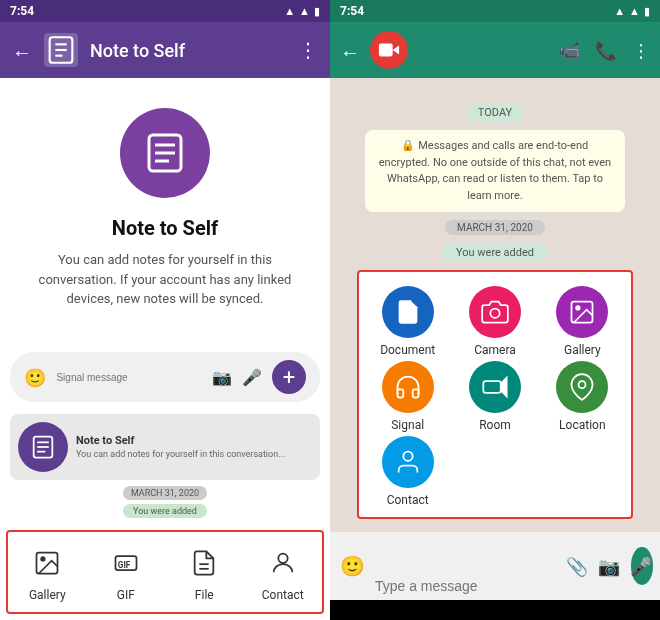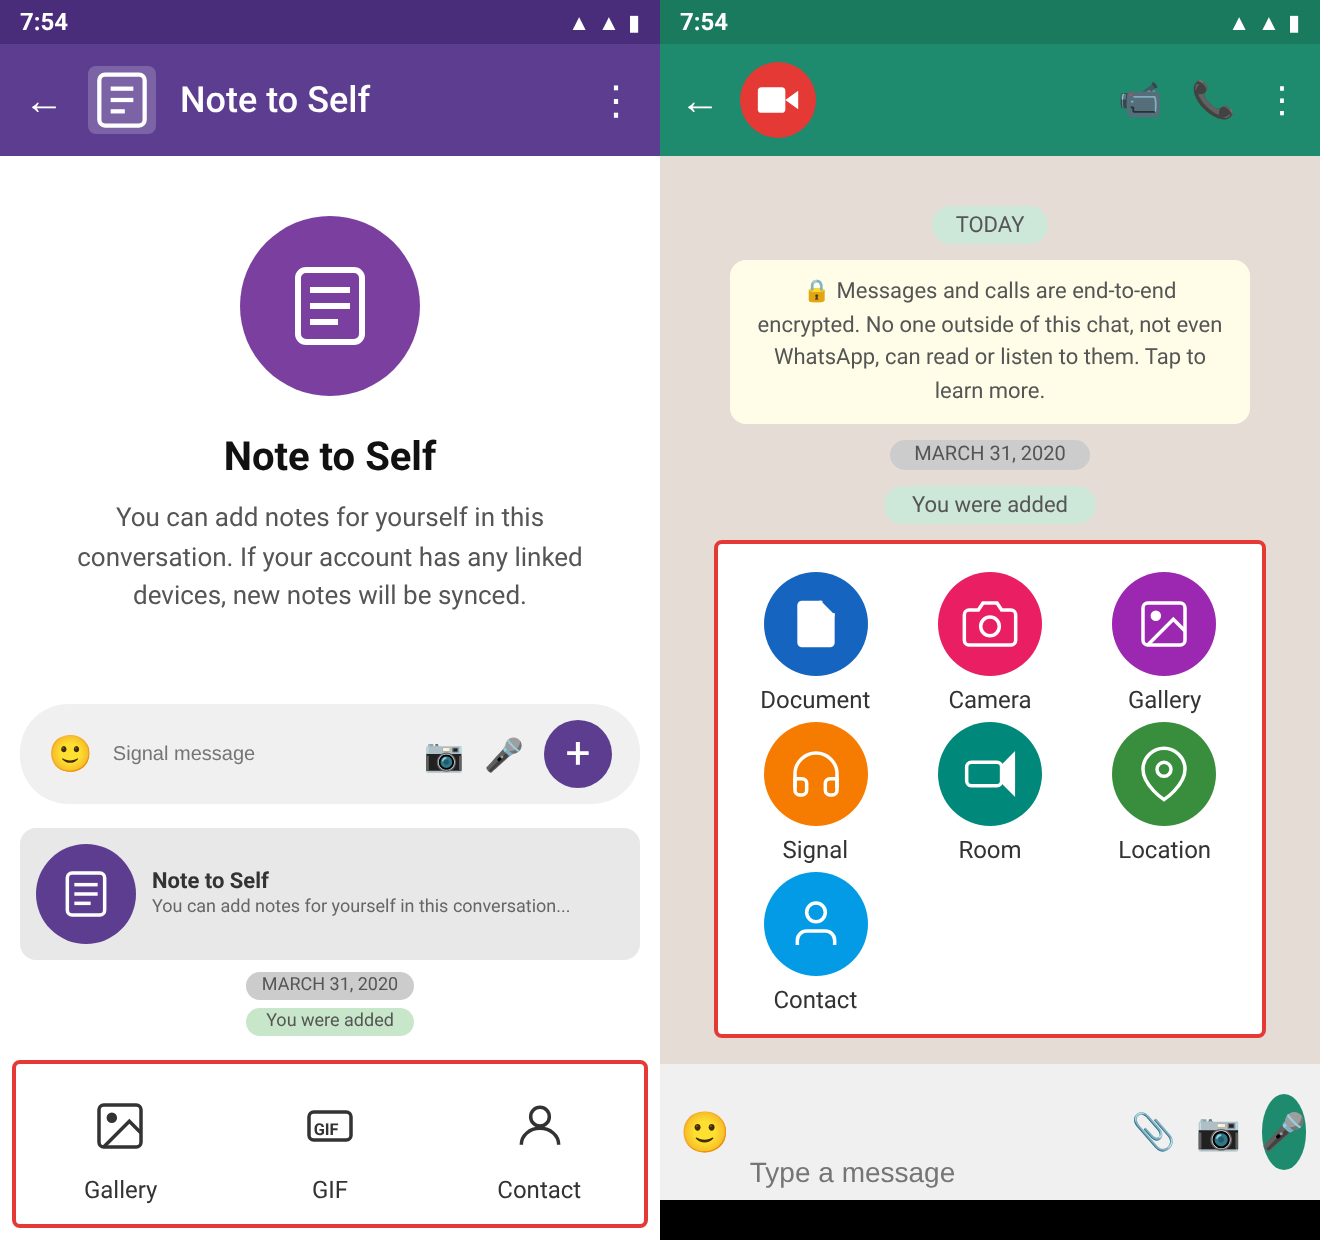--- a/index.html
+++ b/index.html
@@ -488,20 +488,31 @@
         <svg viewBox="0 0 24 24" fill="none" stroke="#333" stroke-width="1.5">
           <rect x="3" y="6" width="18" height="12" rx="2"></rect>
           <text x="5" y="16" fill="#333" stroke="none" font-size="7" font-weight="bold">GIF</text>
         </svg>
       </div>
       <span>GIF</span>
     </div>
     <div class="action-item">
       <div class="action-icon-box">
         <svg viewBox="0 0 24 24" fill="none" stroke="#333" stroke-width="1.5">
+          <path d="M14 2H6a2 2 0 0 0-2 2v16a2 2 0 0 0 2 2h12a2 2 0 0 0 2-2V8z"></path>
+          <polyline points="14,2 14,8 20,8"></polyline>
+          <line x1="8" y1="13" x2="16" y2="13"></line>
+          <line x1="8" y1="17" x2="16" y2="17"></line>
+        </svg>
+      </div>
+      <span>File</span>
+    </div>
+    <div class="action-item">
+      <div class="action-icon-box">
+        <svg viewBox="0 0 24 24" fill="none" stroke="#333" stroke-width="1.5">
           <circle cx="12" cy="8" r="4"></circle>
           <path d="M4 20c0-4 3.6-7 8-7s8 3 8 7"></path>
         </svg>
       </div>
       <span>Contact</span>
     </div>
   </div>
 </div>
 
 <div class="right-panel">

